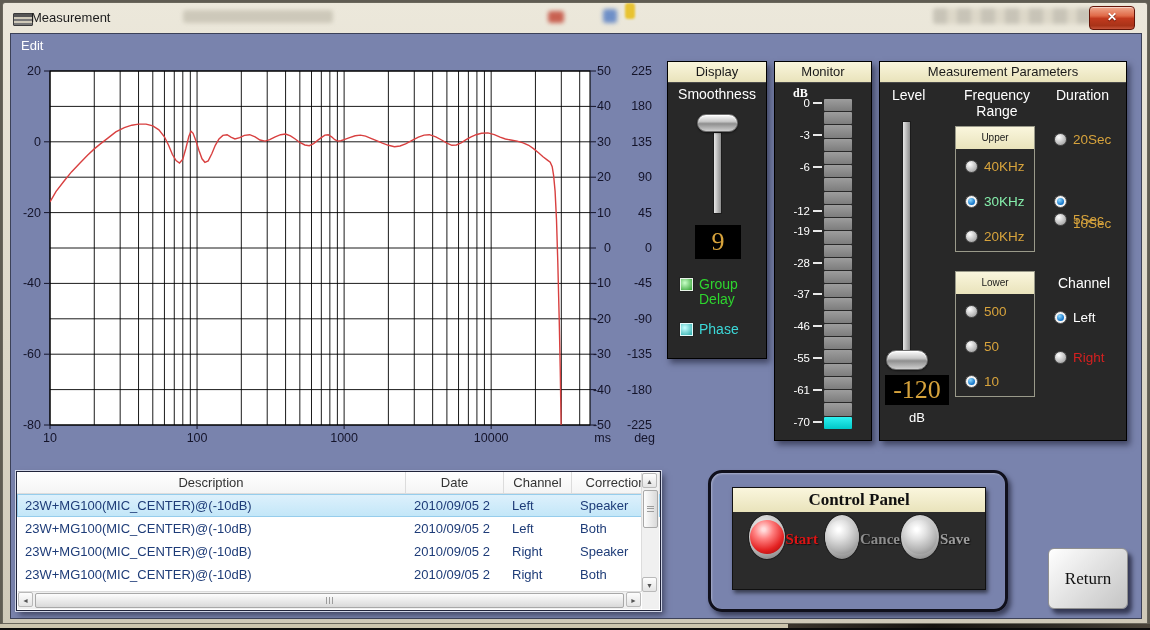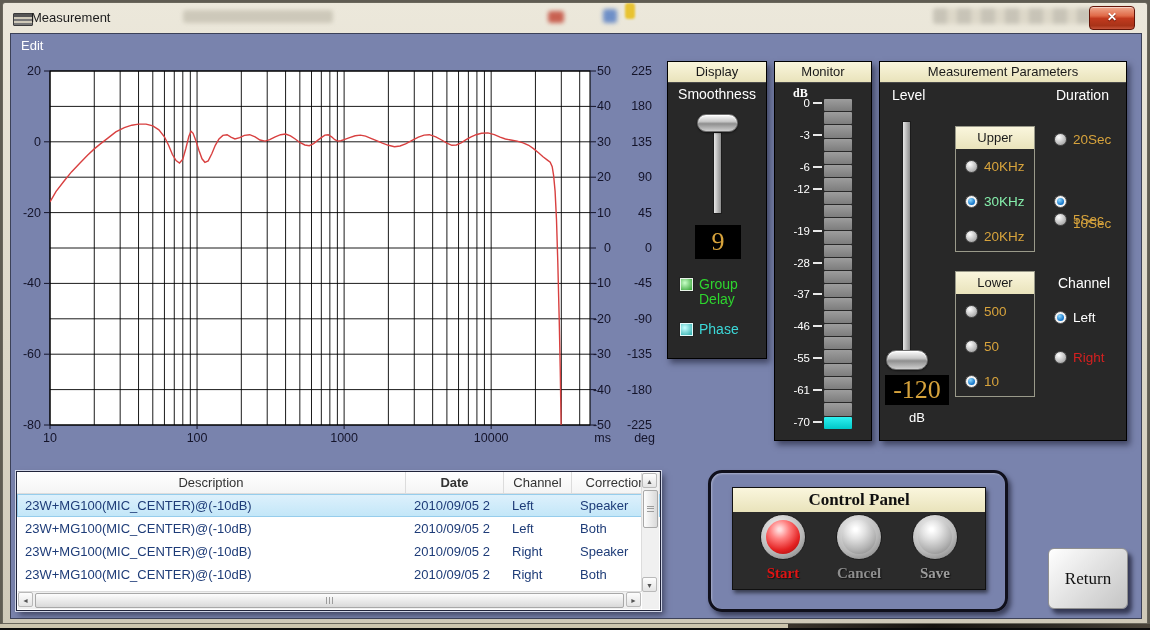--- a/index.html
+++ b/index.html
@@ -63,21 +63,21 @@
   .mtick{position:absolute;right:0;display:flex;align-items:center;gap:3px;transform:translateY(-50%);}
   .mtick span{color:#fff;font-size:11.5px;}
   .mtick i{display:block;width:9px;height:2px;background:#e8e8e8;}
   .meter-segs{position:absolute;display:flex;flex-direction:column;gap:1px;}
   .seg{flex:1;background:linear-gradient(#9d9d9d,#7d7d7d);border-radius:1px;}
   .seg.on{background:linear-gradient(#2ff2f2,#00c8c8);}
 
   
   .groupbox{position:absolute;border:1px solid #9a9a8a;box-sizing:border-box;}
   .gb-header{height:22px;background:linear-gradient(#faf6dd,#e9e3bb);
-    color:#1a1a1a;font-size:13px;text-align:center;line-height:22px;}
+    color:#1a1a1a;font-size:10px;text-align:center;line-height:22px;}
   .opt-row{position:absolute;display:flex;align-items:center;gap:6px;font-size:13.5px;}
   .radio{width:13px;height:13px;border-radius:50%;border:1px solid #4e4e4e;box-sizing:border-box;
     background:radial-gradient(circle at 35% 30%,#ffffff,#c2c2c2 55%,#8f8f8f);position:relative;}
   .radio.sel{background:#f4f4f4;}
   .radio.sel::after{content:"";position:absolute;inset:2px;border-radius:50%;
     background:radial-gradient(circle at 35% 30%,#8fd9ff,#1273c8 70%);}
 
   
   .table-wrap{position:absolute;left:5px;top:437px;width:645px;height:140px;background:#fff;
     border:1px solid #20243a;outline:1px solid #cfd4e6;box-shadow:3px 4px 6px rgba(10,10,25,.5);box-sizing:border-box;}
@@ -104,21 +104,21 @@
   
   .cp-outer{position:absolute;left:697px;top:436px;width:300px;height:142px;
     border:3px solid #10101c;border-radius:14px;box-sizing:border-box;
     box-shadow:inset 1px 1px 2px rgba(255,255,255,.35),3px 4px 5px rgba(10,10,25,.55);}
   .cp-inner{position:absolute;left:21px;top:14px;width:252px;height:101px;background:#2b2b2b;
     border:1px solid #111;box-shadow:2px 3px 4px rgba(0,0,0,.55);}
   .cp-header{height:24px;background:linear-gradient(#faf6dd,#e9e3bb);
     font-family:"Liberation Serif",serif;font-weight:bold;font-size:17px;color:#101010;
     text-align:center;line-height:24px;}
   .cp-buttons{position:absolute;left:0;top:26px;width:100%;display:flex;justify-content:center;gap:6px;}
-  .cp-btn-wrap{width:70px;display:flex;flex-direction:column;align-items:center;}
+  .cp-btn-wrap{width:70px;display:flex;flex-direction:row;align-items:center;}
   .cp-ring{width:46px;height:46px;border-radius:50%;
     background:radial-gradient(circle at 40% 30%,#f2f2f2,#b8b8b8 60%,#6f6f6f);
     border:1px solid #1c1c1c;display:flex;align-items:center;justify-content:center;box-sizing:border-box;}
   .cp-dome{width:34px;height:34px;border-radius:50%;}
   .dome-red{background:radial-gradient(circle at 40% 28%,#ffdcdc 5%,#ff8080 30%,#e42222 65%,#8f0505);}
   .dome-gray{background:radial-gradient(circle at 40% 28%,#ffffff 5%,#e2e2e2 30%,#b2b2b2 65%,#787878);}
   .cp-btn-label{margin-top:5px;font-family:"Liberation Serif",serif;font-weight:bold;font-size:15px;
     text-shadow:1px 1px 1px rgba(0,0,0,.6);}
 
   
@@ -285,21 +285,21 @@
               <i></i>
             </div>
             <div class="mtick" style="top: 72.9px;">
               <span>-3</span>
               <i></i>
             </div>
             <div class="mtick" style="top: 104.8px;">
               <span>-6</span>
               <i></i>
             </div>
-            <div class="mtick" style="top: 127px; justify-content: center;">
+            <div class="mtick" style="top: 149px; justify-content: center;">
               <span>-12</span>
               <i></i>
             </div>
             <div class="mtick" style="top: 168.6px;">
               <span>-19</span>
               <i></i>
             </div>
             <div class="mtick" style="top: 200.5px;">
               <span>-28</span>
               <i></i>
@@ -350,20 +350,24 @@
             <div class="seg"></div>
             <div class="seg"></div>
             <div class="seg"></div>
             <div class="seg on"></div>
           </div>
       </div>
 
       <div class="panel" style="left:868px;top:27px;width:248px;height:380px;">
         <div class="panel-header">Measurement Parameters</div>
         <div class="wlabel" style="left:12px;top:25px;">Level</div>
+        <div class="wlabel" style="left:62px;top:25px;width:110px;text-align:center;">
+          <span>Frequency</span><br>
+          <span>Range</span>
+        </div>
         <div class="wlabel" style="left:176px;top:25px;">Duration</div>
 
         <div class="vtrack" style="left:22px;top:59px;height:231px;"></div>
         <div class="vthumb" style="left:6px;top:288px;width:42px;height:20px;border-radius:10px;"></div>
         <div class="value-box" style="left:5px;top:313px;width:64px;height:30px;font-size:26px;line-height:30px;">-120</div>
         <div class="wlabel" style="left:5px;top:348px;width:64px;text-align:center;font-size:13px;">dB</div>
 
         <div class="groupbox" id="upper-box" style="left:75px;top:64px;width:80px;height:126px;">
           <div class="gb-header">Upper</div>
         <div class="opt-row" style="top: 32px; left: 9px;">
@@ -418,21 +422,21 @@
             <div class="opt-row" style="top: 288px; left: 174px;">
               <span class="radio"></span>
               <span style="color: rgb(212, 32, 32);">Right</span>
             </div>
           </div>
       </div>
 
       <div class="table-wrap">
         <div class="thead" id="thead">
             <div class="th" style="width: 389px;">Description</div>
-            <div class="th" style="width: 98px; font-weight: bold;">Date</div>
+            <div class="th" style="width: 98px;">Date</div>
             <div class="th" style="width: 68px;">Channel</div>
             <div class="th" style="width: 88px;">Correction</div>
           </div>
         <div id="tbody">
             <div class="trow selected">
               <div class="td" style="width: 389px;">23W+MG100(MIC_CENTER)@(-10dB)</div>
               <div class="td" style="width: 98px;">2010/09/05 2</div>
               <div class="td" style="width: 68px;">Left</div>
               <div class="td" style="width: 88px;">Speaker</div>
             </div>

